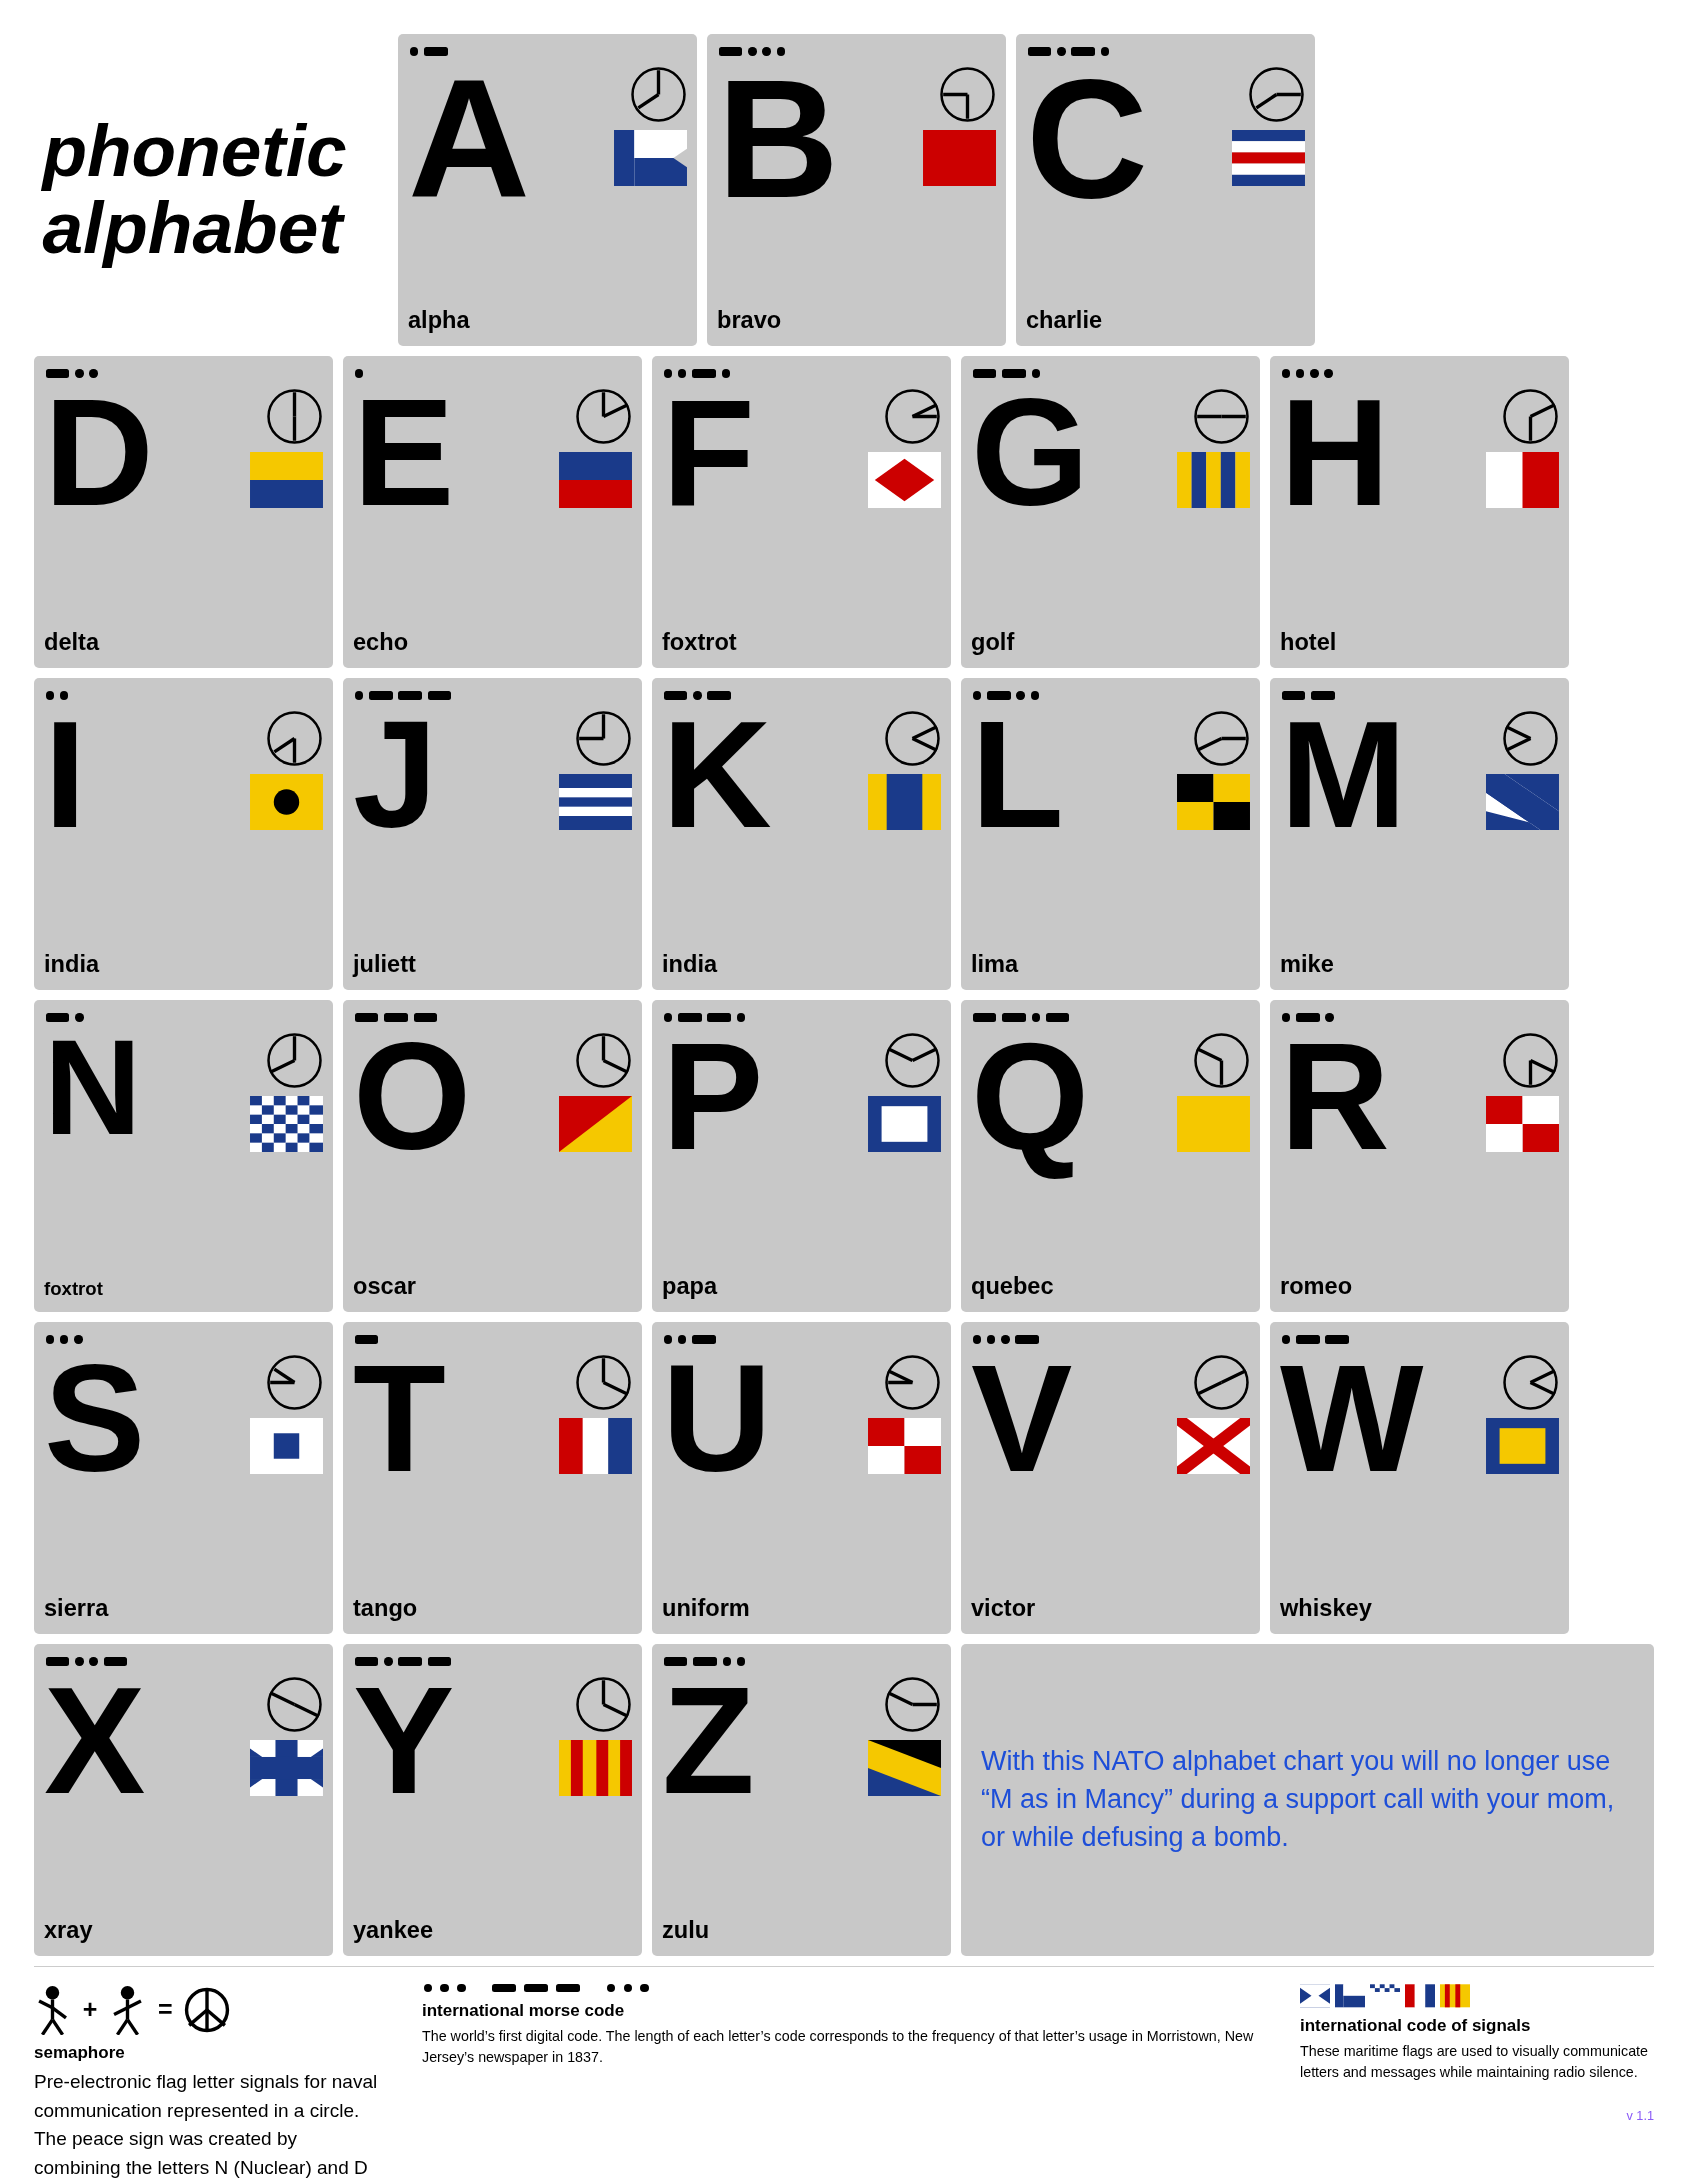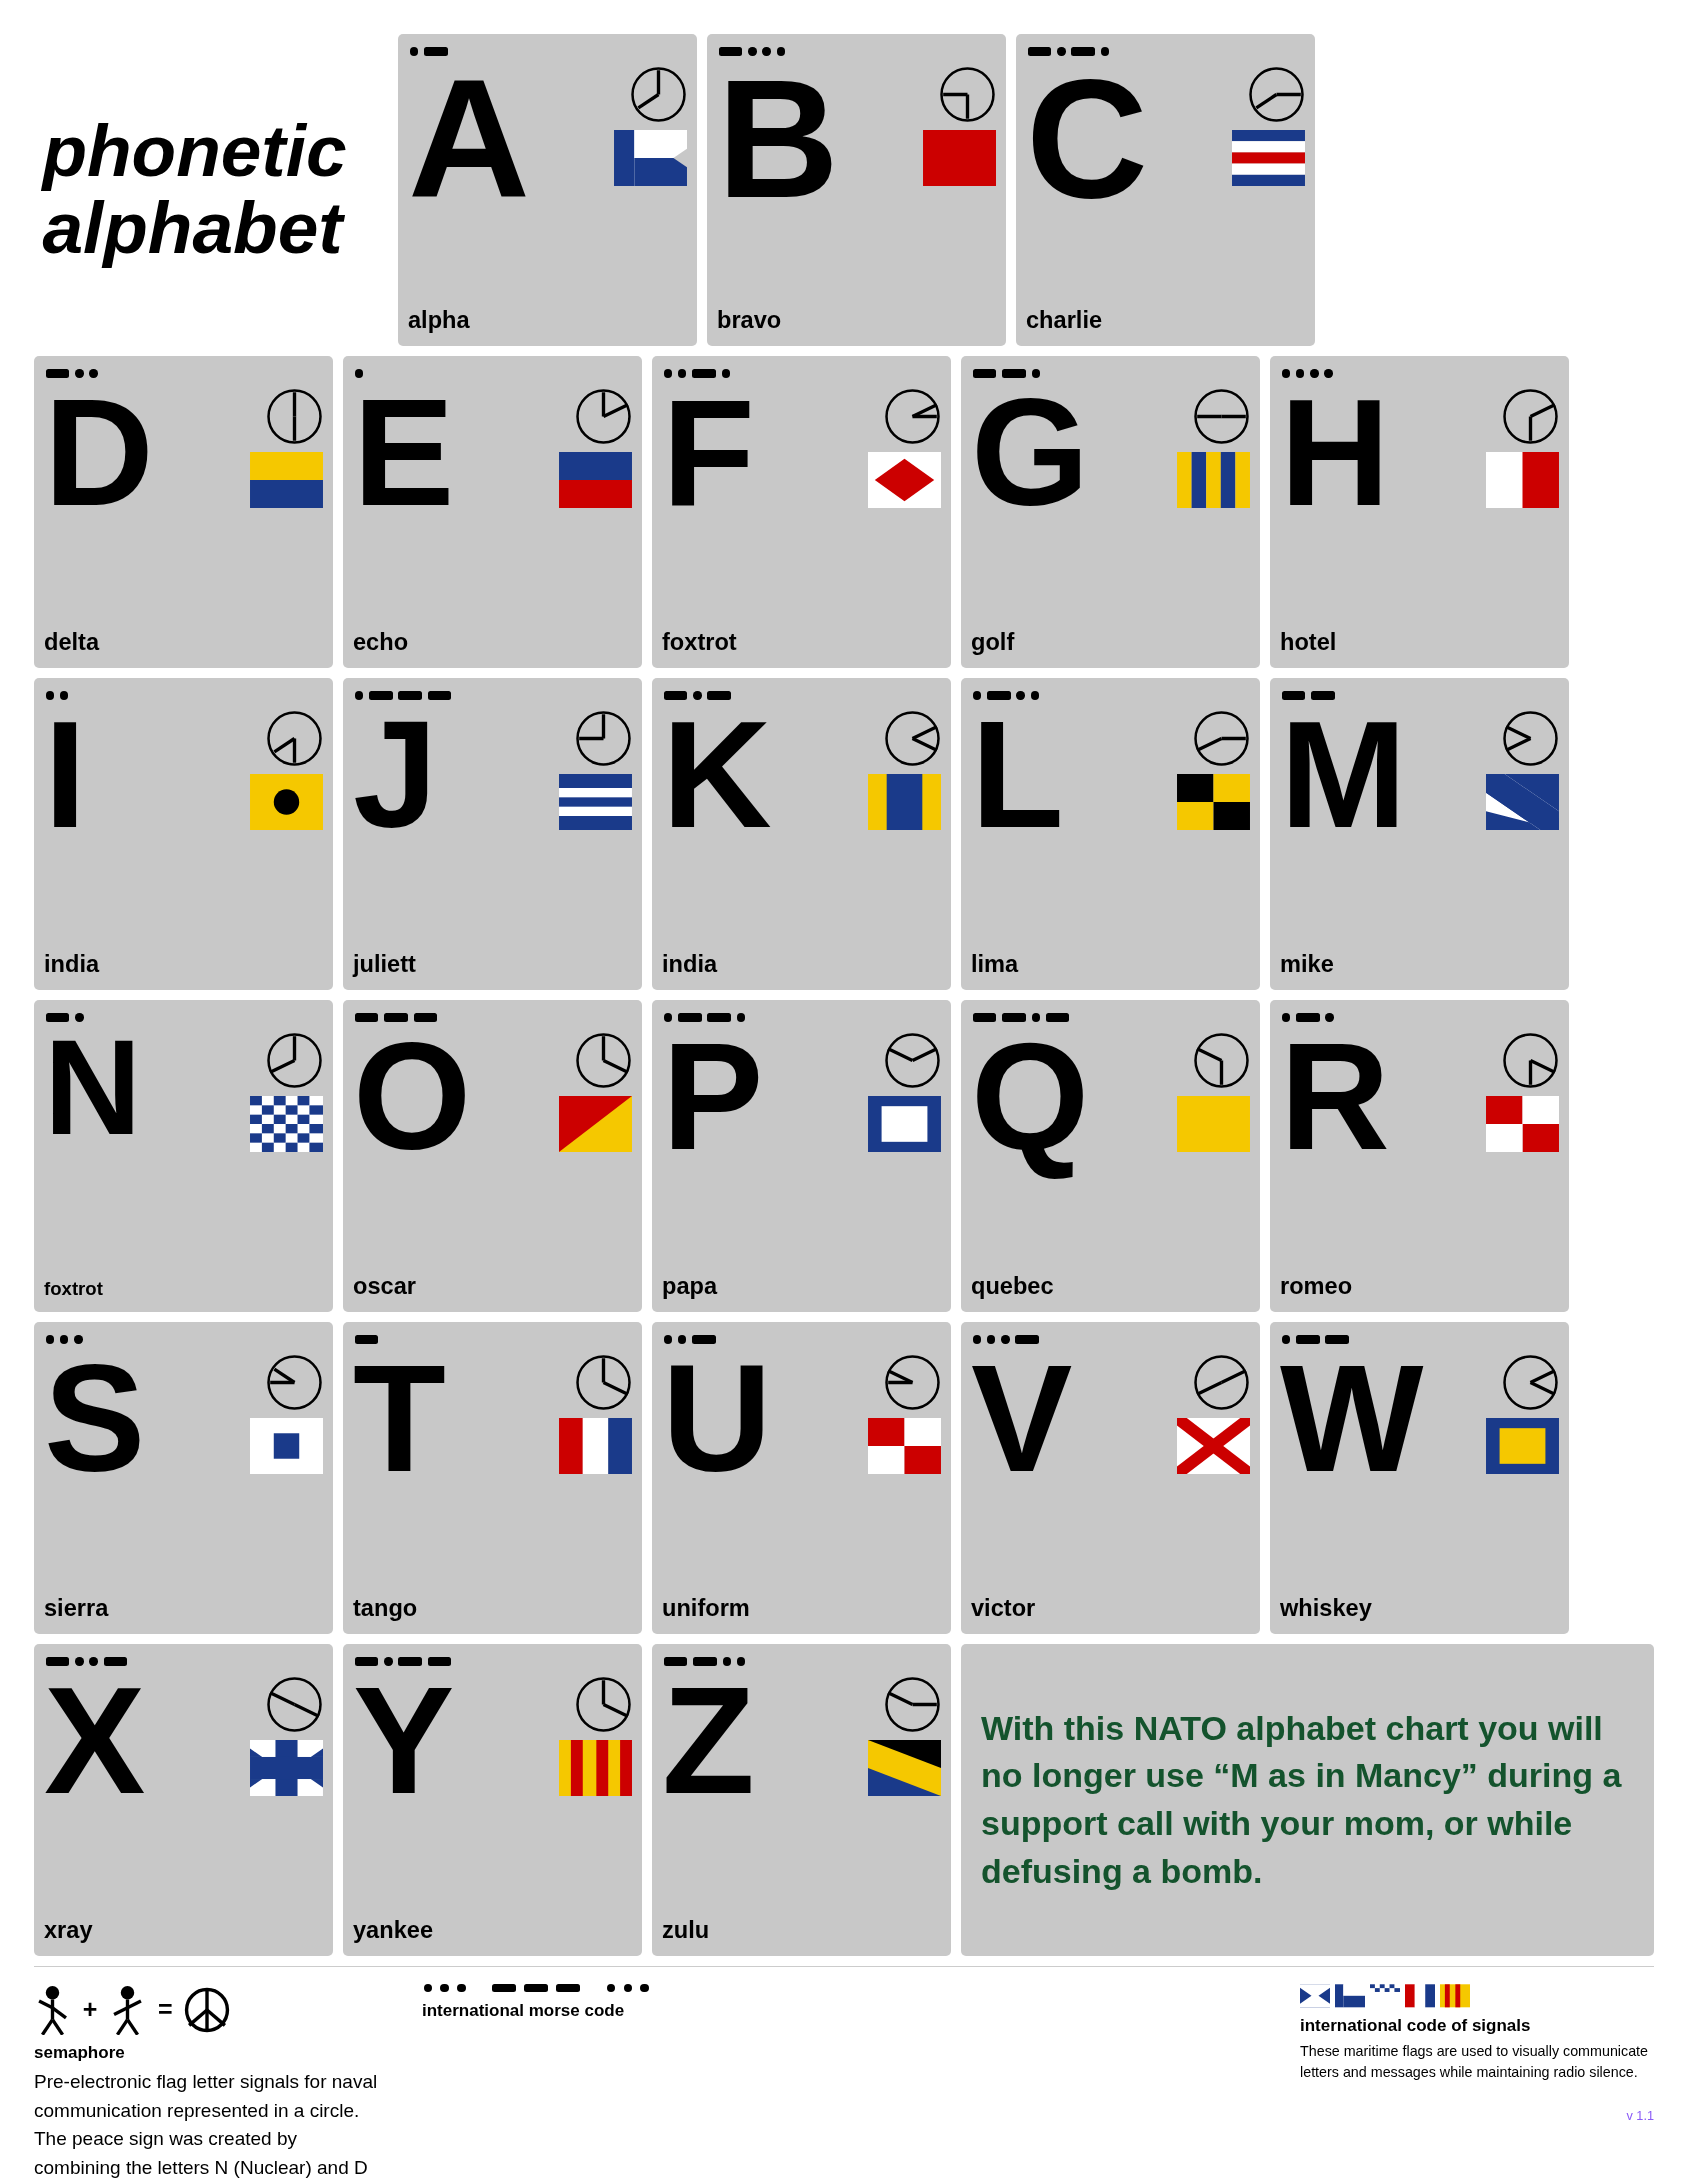--- a/index.html
+++ b/index.html
@@ -64,24 +64,24 @@
     }
     .info-box {
       background: #c8c8c8;
       border-radius: 5px;
       padding: 17px 20px;
       display: flex;
       align-items: center;
       justify-content: center;
     }
     .info-box p {
-      font-size: 34px;
-      font-weight: 700;
+      font-size: 27px;
+      font-weight: 400;
       line-height: 1.4;
-      color: #14532d;
+      color: #1d4ed8;
     }
 
     .morse-row {
       display: flex;
       align-items: center;
       gap: 2.5px;
       margin-bottom: 1.7px;
       min-height: 18.6px;
     }
   </style>
@@ -893,20 +893,21 @@
         <span style="display:inline-block;width:13.5px;"></span>
         <span class="dash"></span>
           <span class="dash"></span>
           <span class="dash"></span>
         <span style="display:inline-block;width:13.5px;"></span>
         <span class="dot"></span>
           <span class="dot"></span>
           <span class="dot"></span>
       </div>
       <div style="font-size:17px;font-weight:900;margin-bottom:5px;">international morse code</div>
+      <p style="font-size:14.3px;line-height:1.5;color:#000;">The world’s first digital code. The length of each letter’s code corresponds to the frequency of that letter’s usage in Morristown, New Jersey’s newspaper in 1837.</p>
     </div>
 
     <div>
 
       <div style="display:flex;gap:5px;margin-bottom:8.4px;flex-wrap:wrap;">
         <svg width="30" height="23.6" viewBox="0 0 86 66">
             <rect width="86" height="66" fill="#1a3a8a"></rect>
             <polygon points="43,0 86,0 86,10 53,33 86,56 86,66 43,66 0,66 0,56 33,33 0,10 0,0" fill="#fff"></polygon>
           </svg>
         <svg width="30" height="23.6" viewBox="0 0 86 66">

